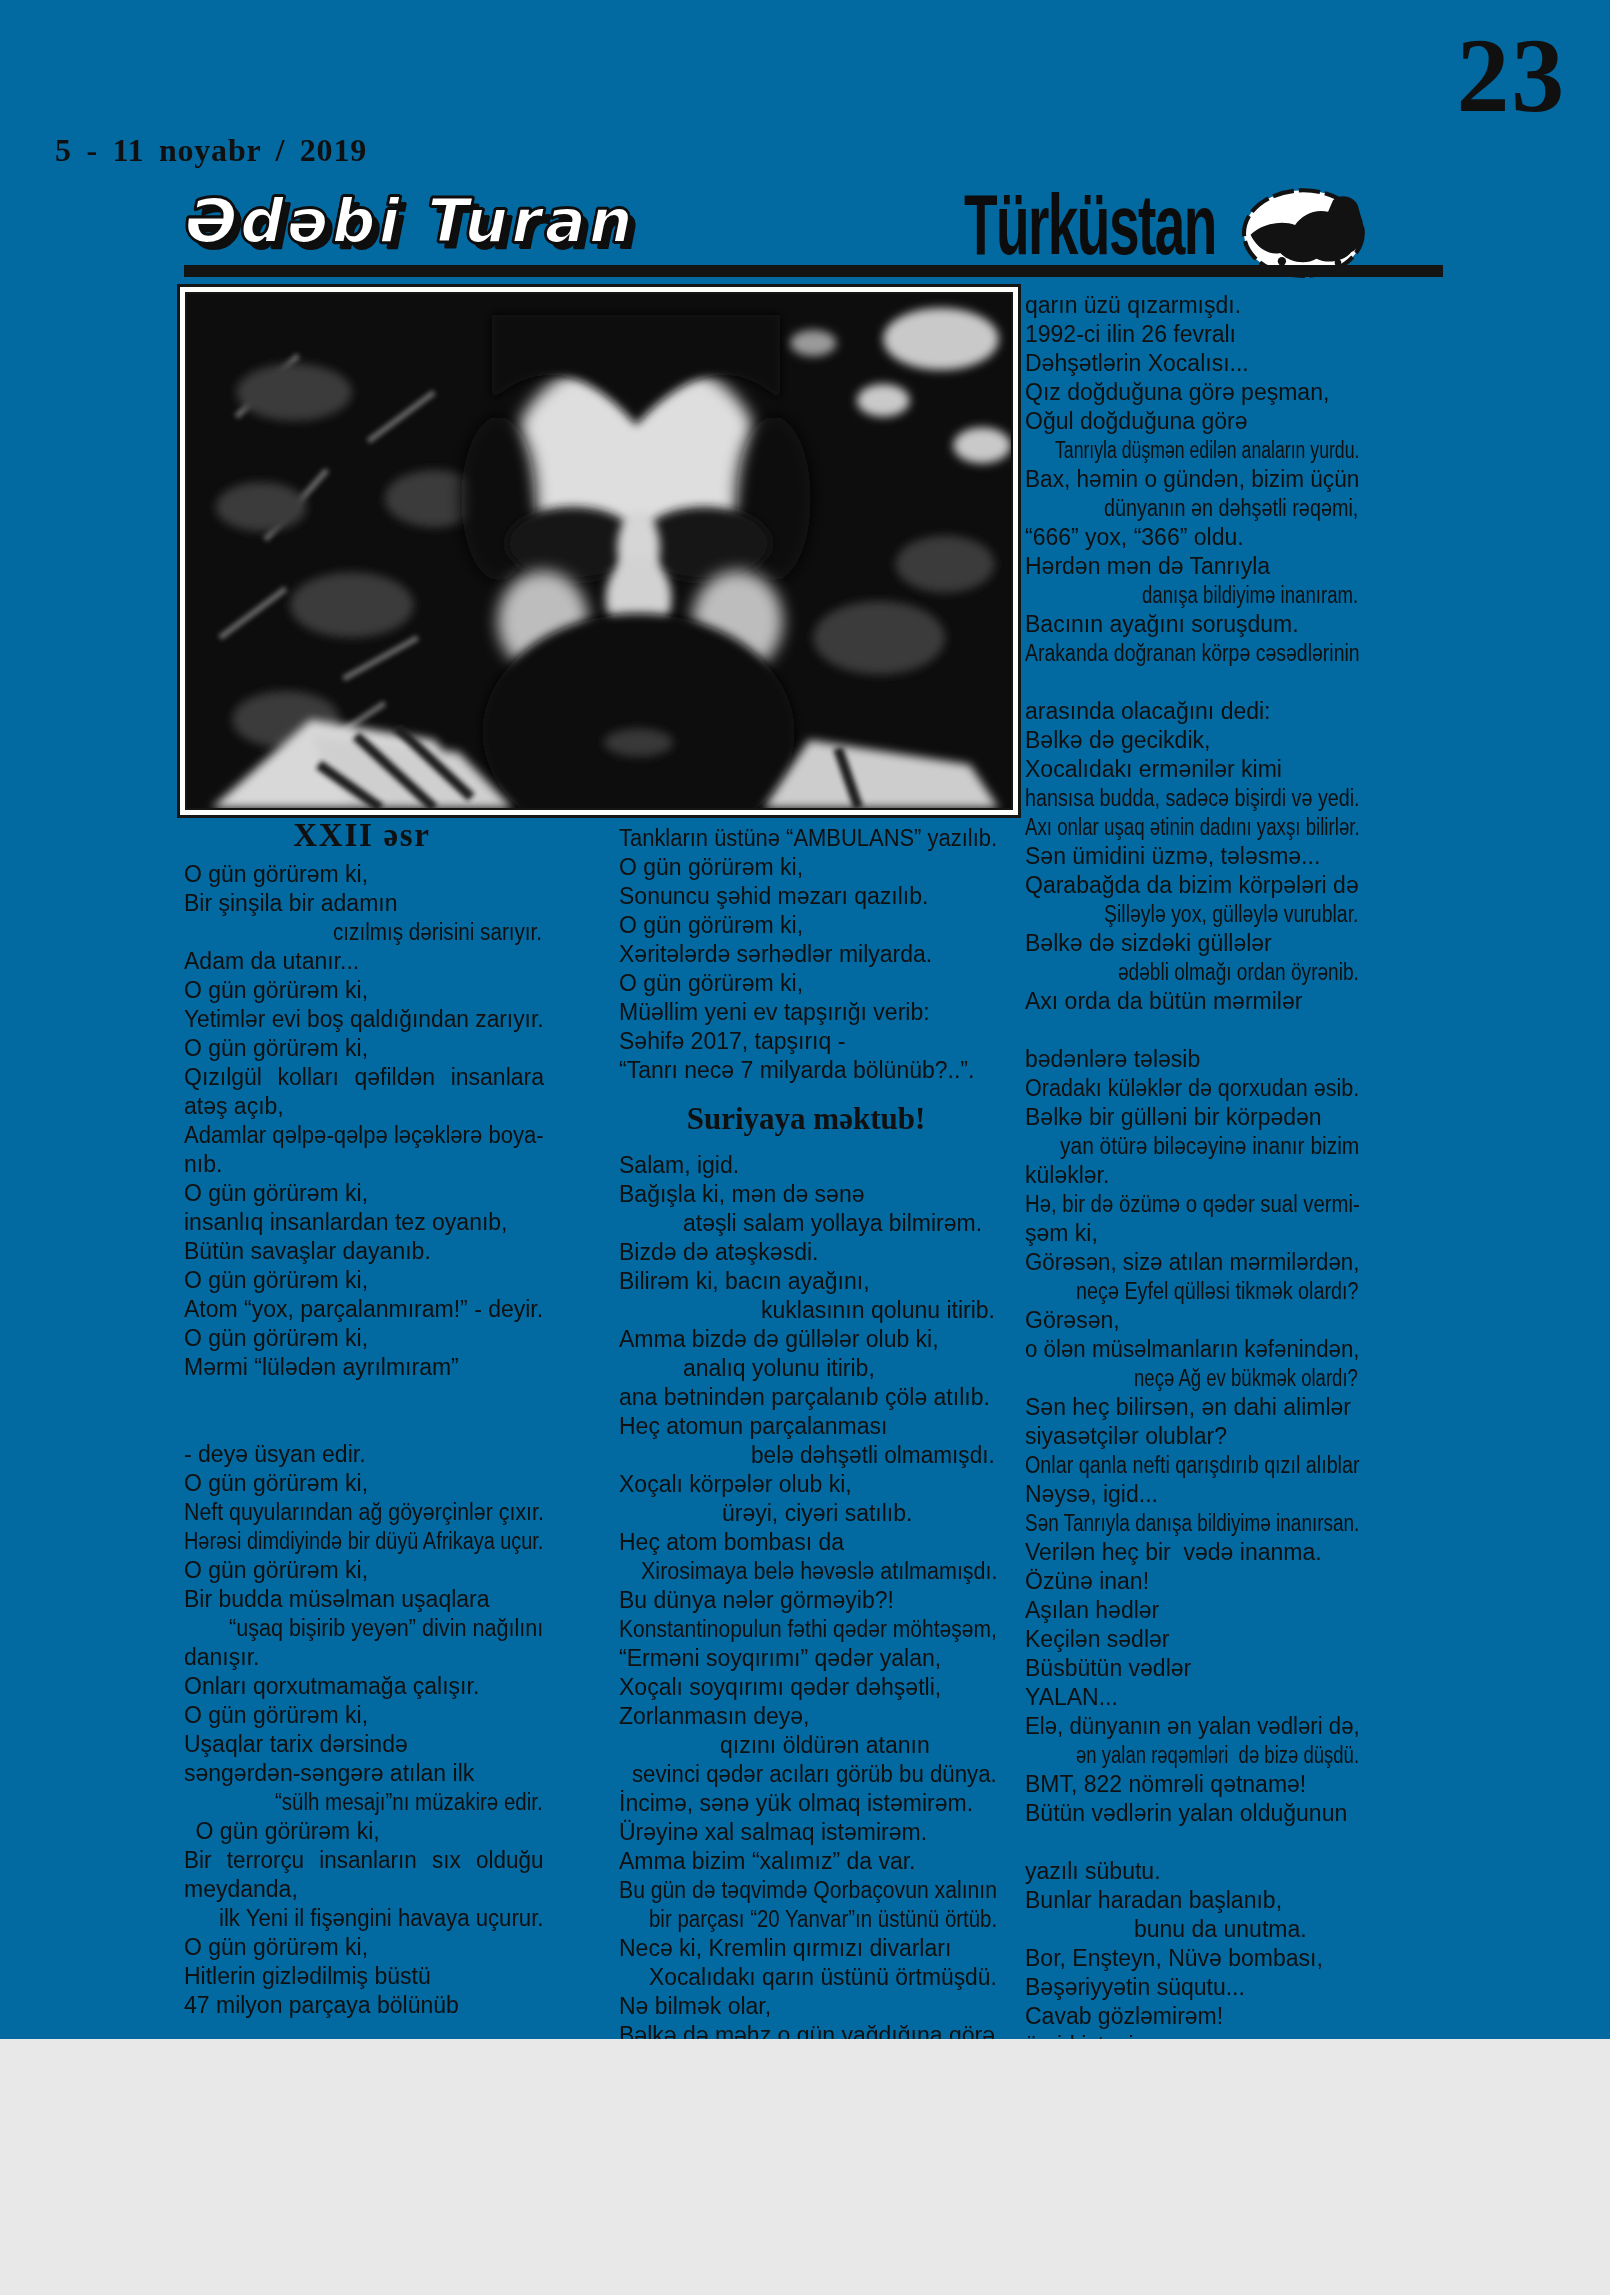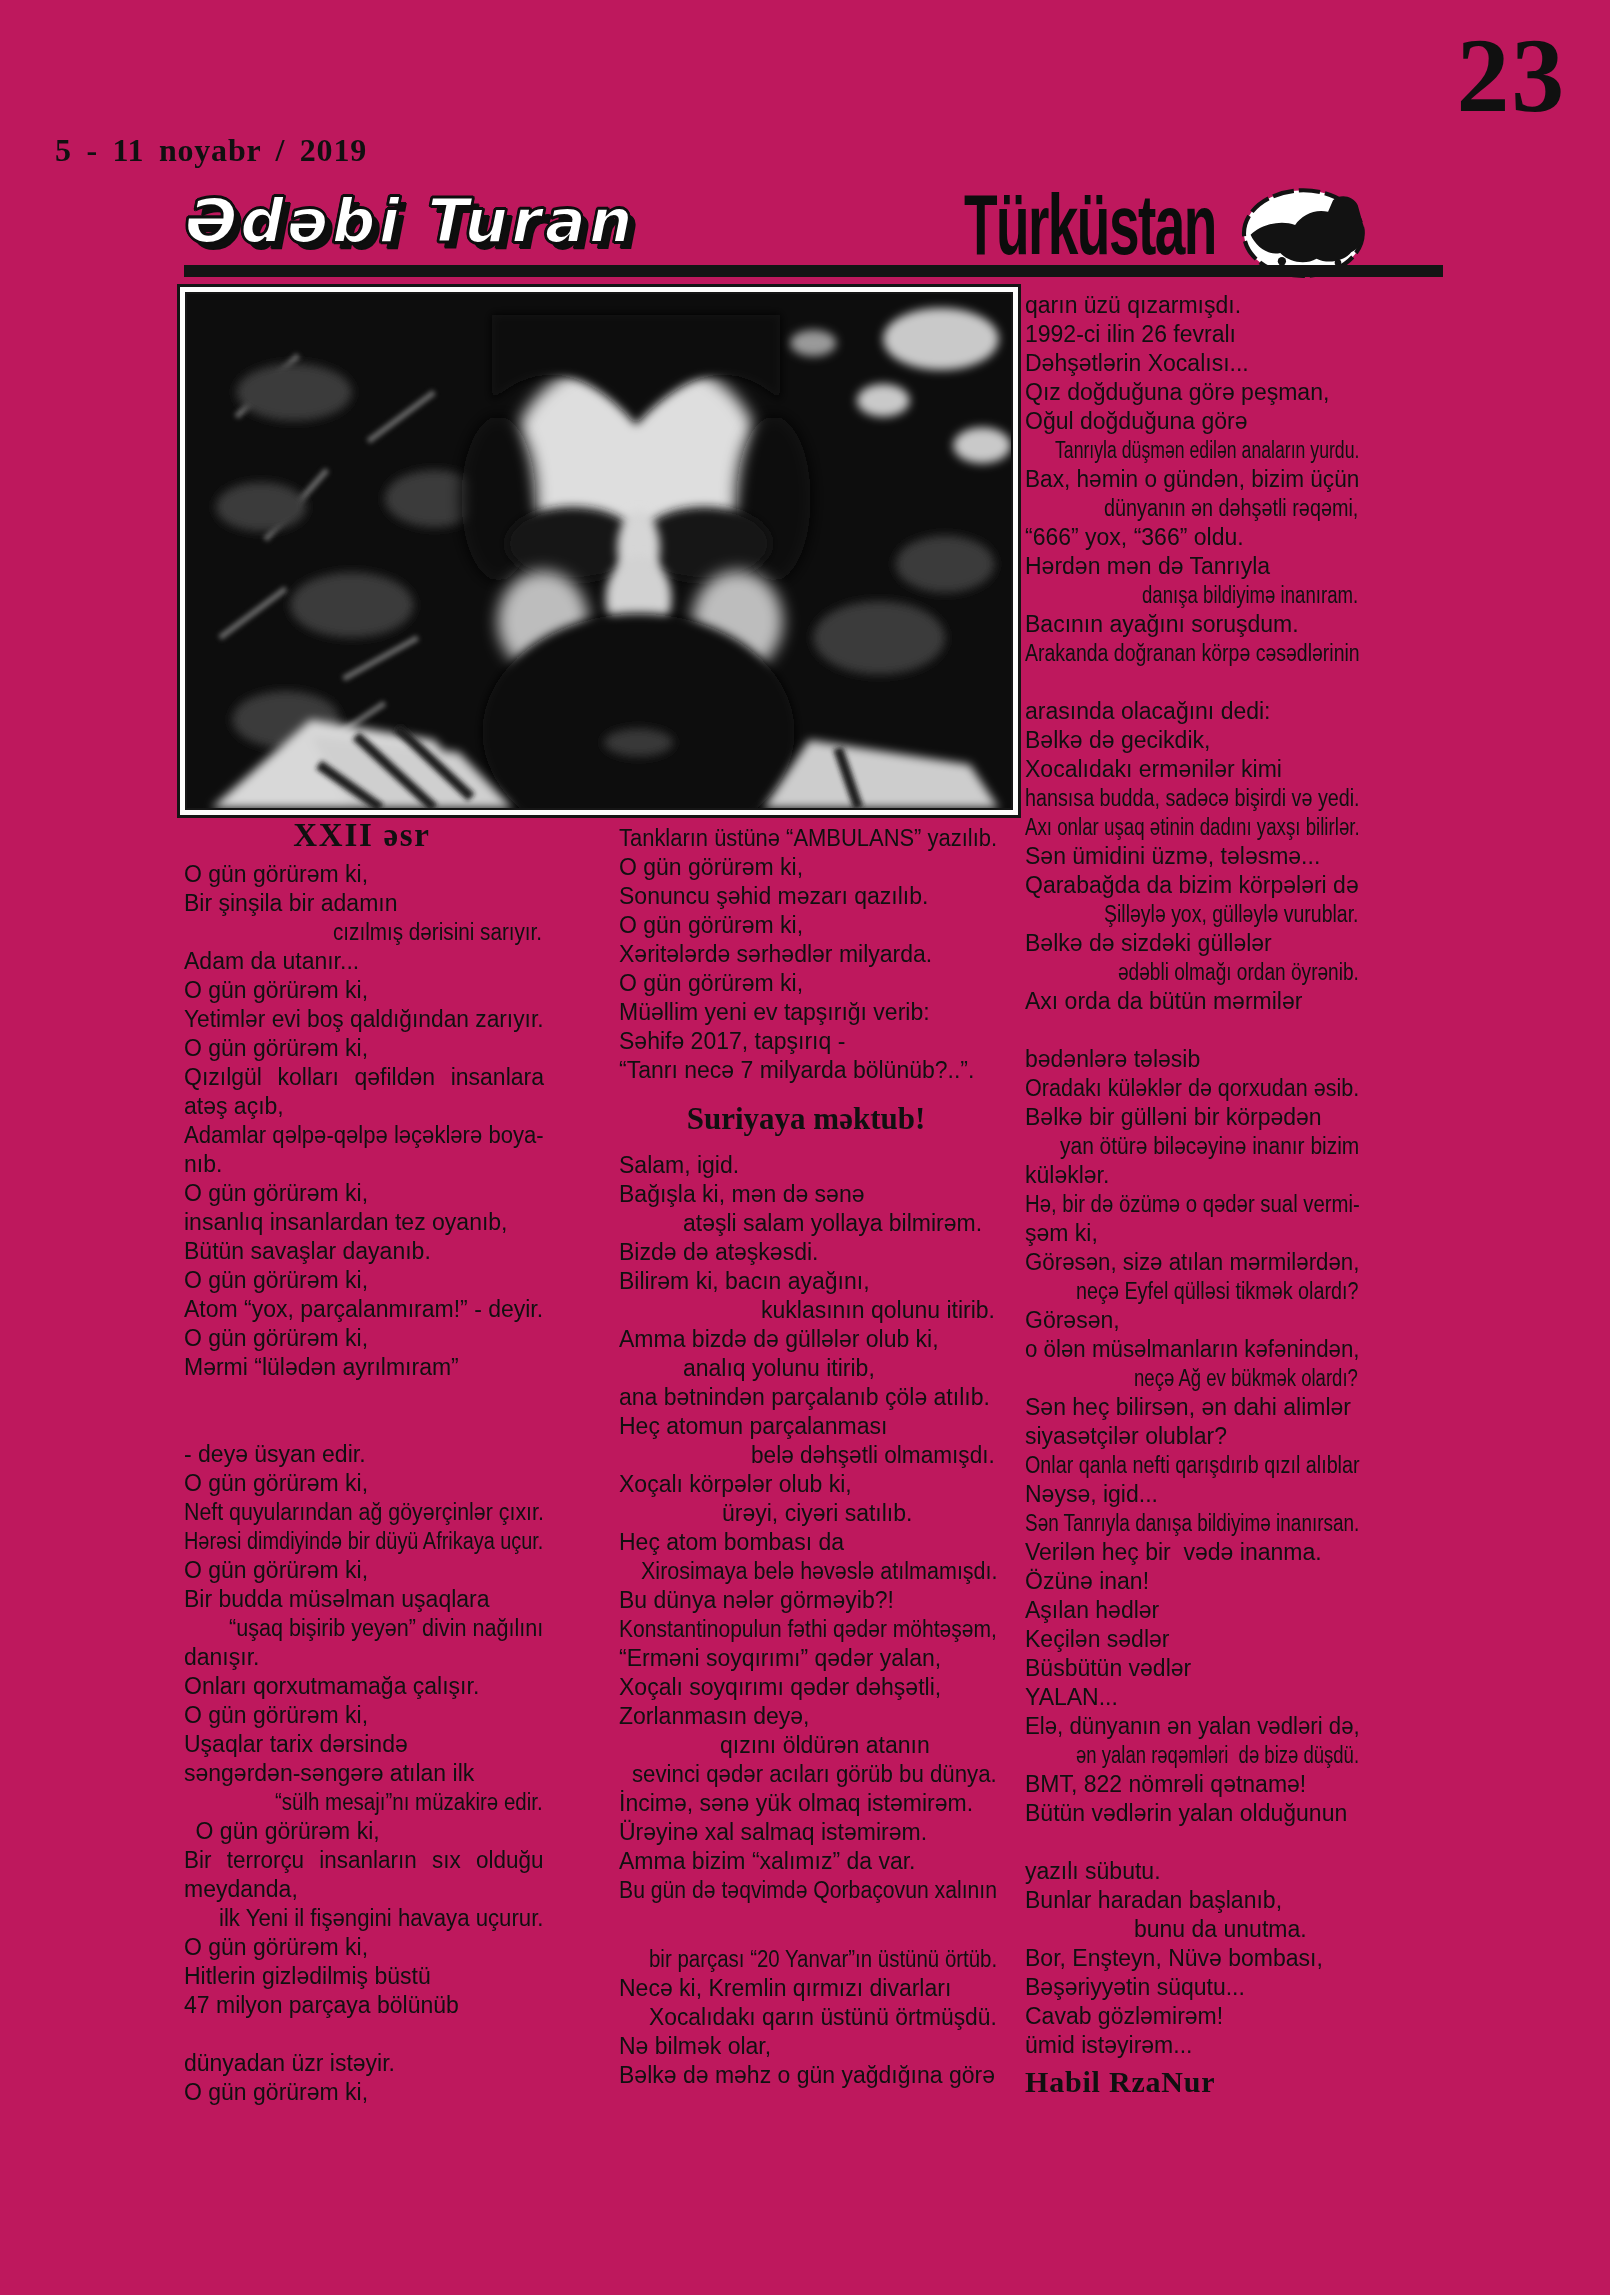--- a/index.html
+++ b/index.html
@@ -1,21 +1,21 @@
 <!DOCTYPE html>
 <html style="font-size:13.2px"><head>
 <meta charset="utf-8">
 <style>
   html, body { margin: 0; padding: 0; background: #e8e8e8; }
   .page {
     position: relative;
     width: 1611px;
-    height: 2295px;
+    height: 2039px;
     margin: 0 auto;
-    background: #be185d;
+    background: #0369a1;
     color: #101010;
     overflow: hidden;
     font-family: "Liberation Sans", sans-serif;
   }
   
   .page-number {
     position: absolute;
     top: 23px;
     right: 45px;
     font-family: "Liberation Serif", serif;
@@ -308,21 +308,21 @@
         <div class="line"><span style="transform: scaleX(0.915);">Konstantinopulun fəthi qədər möhtəşəm,</span></div>
         <div class="line"><span>“Erməni soyqırımı” qədər yalan,</span></div>
         <div class="line"><span>Xoçalı soyqırımı qədər dəhşətli,</span></div>
         <div class="line"><span>Zorlanmasın deyə,</span></div>
         <div class="line" style="padding-left: 101px;"><span>qızını öldürən atanın</span></div>
         <div class="line" style="padding-left: 13.2px;"><span style="transform: scaleX(0.967);">sevinci qədər acıları görüb bu dünya.</span></div>
         <div class="line"><span>İncimə, sənə yük olmaq istəmirəm.</span></div>
         <div class="line"><span>Ürəyinə xal salmaq istəmirəm.</span></div>
         <div class="line"><span>Amma bizim “xalımız” da var.</span></div>
         <div class="line"><span style="transform: scaleX(0.921);">Bu gün də təqvimdə Qorbaçovun xalının</span></div>
-        <div class="line" style="padding-left: 30px; margin-top: 40px;"><span style="transform: scaleX(0.889);">bir parçası “20 Yanvar”ın üstünü örtüb.</span></div>
+        <div class="line" style="padding-left: 30px;"><span style="transform: scaleX(0.889);">bir parçası “20 Yanvar”ın üstünü örtüb.</span></div>
         <div class="line"><span>Necə ki, Kremlin qırmızı divarları</span></div>
         <div class="line" style="padding-left: 30px;"><span style="transform: scaleX(0.993);">Xocalıdakı qarın üstünü örtmüşdü.</span></div>
         <div class="line"><span>Nə bilmək olar,</span></div>
         <div class="line"><span>Bəlkə də məhz o gün yağdığına görə</span></div>
       </div>
   </div>
 
   <div class="col col-right">
     <div class="lines">
         <div class="line"><span>qarın üzü qızarmışdı.</span></div>

